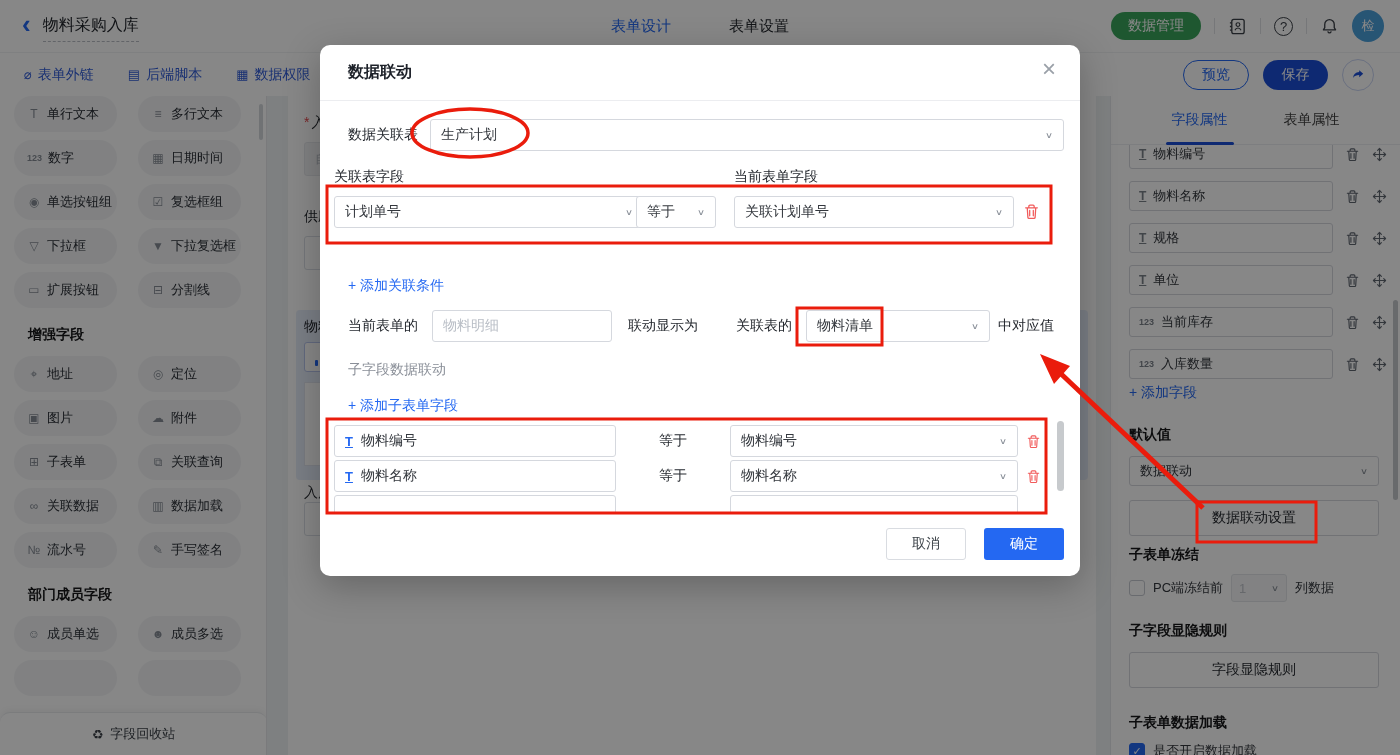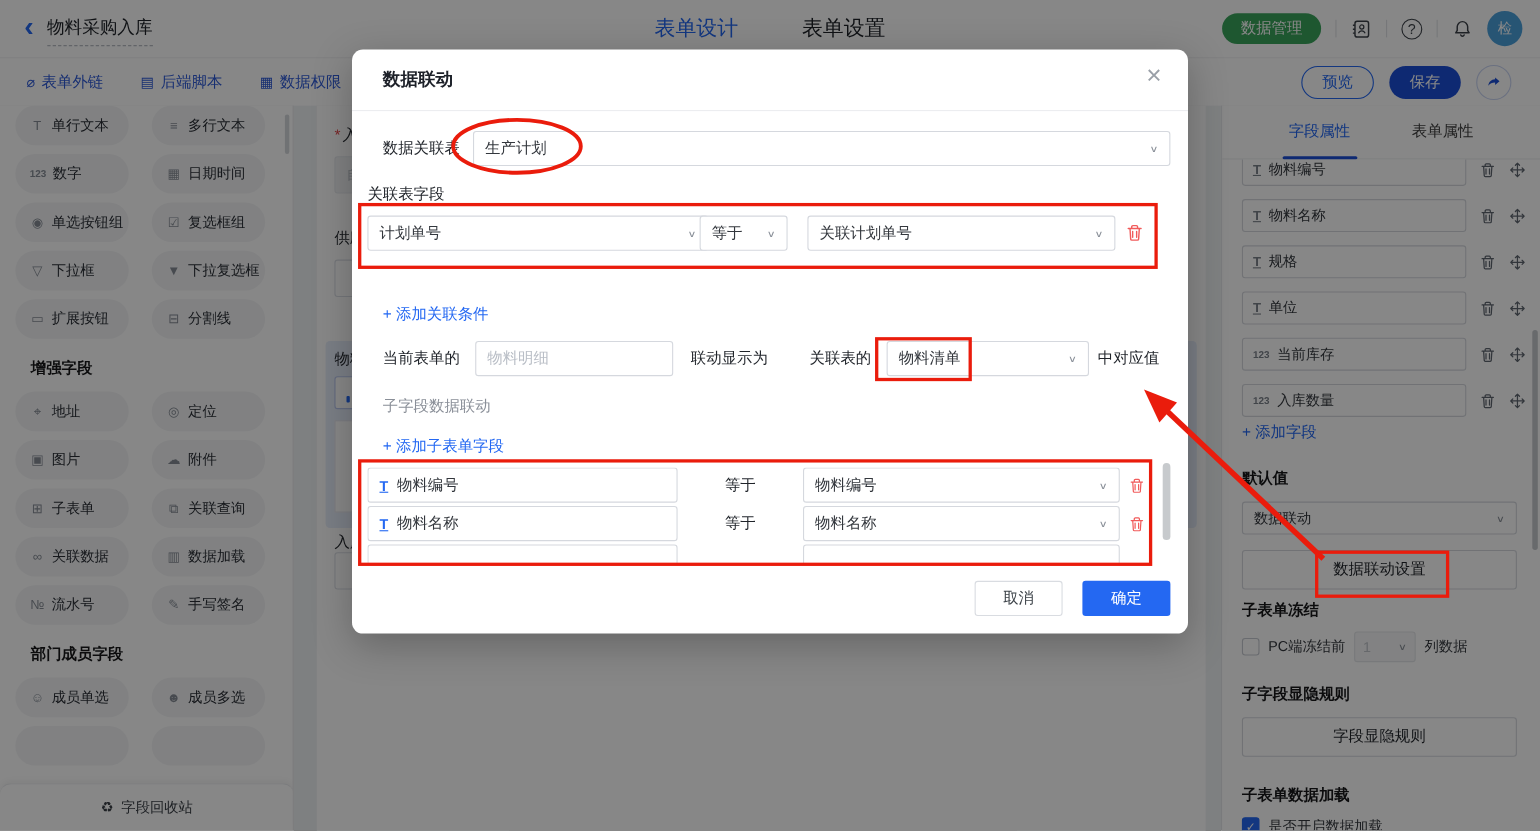--- a/index.html
+++ b/index.html
@@ -5,21 +5,21 @@
   html,body{margin:0;padding:0;background:#555;}
   .stage{position:relative;width:1400px;height:755px;overflow:hidden;background:#eff1f4;
          font-family:"Liberation Sans","DejaVu Sans",sans-serif;color:#1f2329;font-size:14px;}
   .stage *{box-sizing:border-box;}
 
   
   .hdr{position:absolute;left:0;top:0;width:1400px;height:52px;background:#fff;display:flex;align-items:center;z-index:1;}
   .hdr-back{font-size:26px;color:#2468f2;font-weight:bold;margin:0 12px 4px 22px;line-height:1;}
   .hdr-title{font-size:16px;color:#1f2329;border-bottom:1px dashed #b9bdc4;padding-bottom:5px;margin-top:4px;}
   .hdr-tabs{position:absolute;left:0;right:0;top:0;height:52px;display:flex;justify-content:center;align-items:center;gap:58px;}
-  .hdr-tab{font-size:19px;color:#1f2329;cursor:pointer;}
+  .hdr-tab{font-size:15px;color:#1f2329;cursor:pointer;}
   .hdr-tab.active{color:#2468f2;}
   .hdr-right{position:absolute;right:16px;top:0;height:52px;display:flex;align-items:center;gap:13px;}
   .pill-green{background:#3aa45c;color:#fff;font-size:14px;padding:5px 17px;border-radius:15px;}
   .vsep{width:1px;height:16px;background:#dfe1e5;}
   .hico{color:#3c4148;display:flex;align-items:center;}
   .help-circ{width:19px;height:19px;border:1.4px solid #3c4148;border-radius:50%;font-size:13px;display:flex;align-items:center;justify-content:center;color:#3c4148;}
   .avatar{width:32px;height:32px;border-radius:50%;background:#4ba0dc;color:#fff;font-size:13px;display:flex;align-items:center;justify-content:center;}
 
   
   .tbar{position:absolute;left:0;top:52px;width:1400px;height:44px;background:#fff;border-top:1px solid #f0f1f3;display:flex;align-items:center;z-index:1;}
@@ -435,20 +435,21 @@
     <div class="m-close">×</div>
     <div class="m-div"></div>
 
     <div class="m-label" style="left:28px;top:74px;">数据关联表</div>
     <div class="m-select" style="left:110px;top:74px;width:634px;">
       <span>生产计划</span>
         <span class="chev">∨</span>
     </div>
 
     <div class="m-colhead" style="left:14px;width:282px;">关联表字段</div>
+    <div class="m-colhead" style="left:414px;width:280px;">当前表单字段</div>
 
     <div class="m-select" style="left:14px;top:151px;width:310px;">
       <span>计划单号</span>
         <span class="chev">∨</span>
     </div>
     <div class="m-select" style="left:316px;top:151px;width:80px;">
       <span>等于</span>
         <span class="chev">∨</span>
     </div>
     <div class="m-select" style="left:414px;top:151px;width:280px;">

